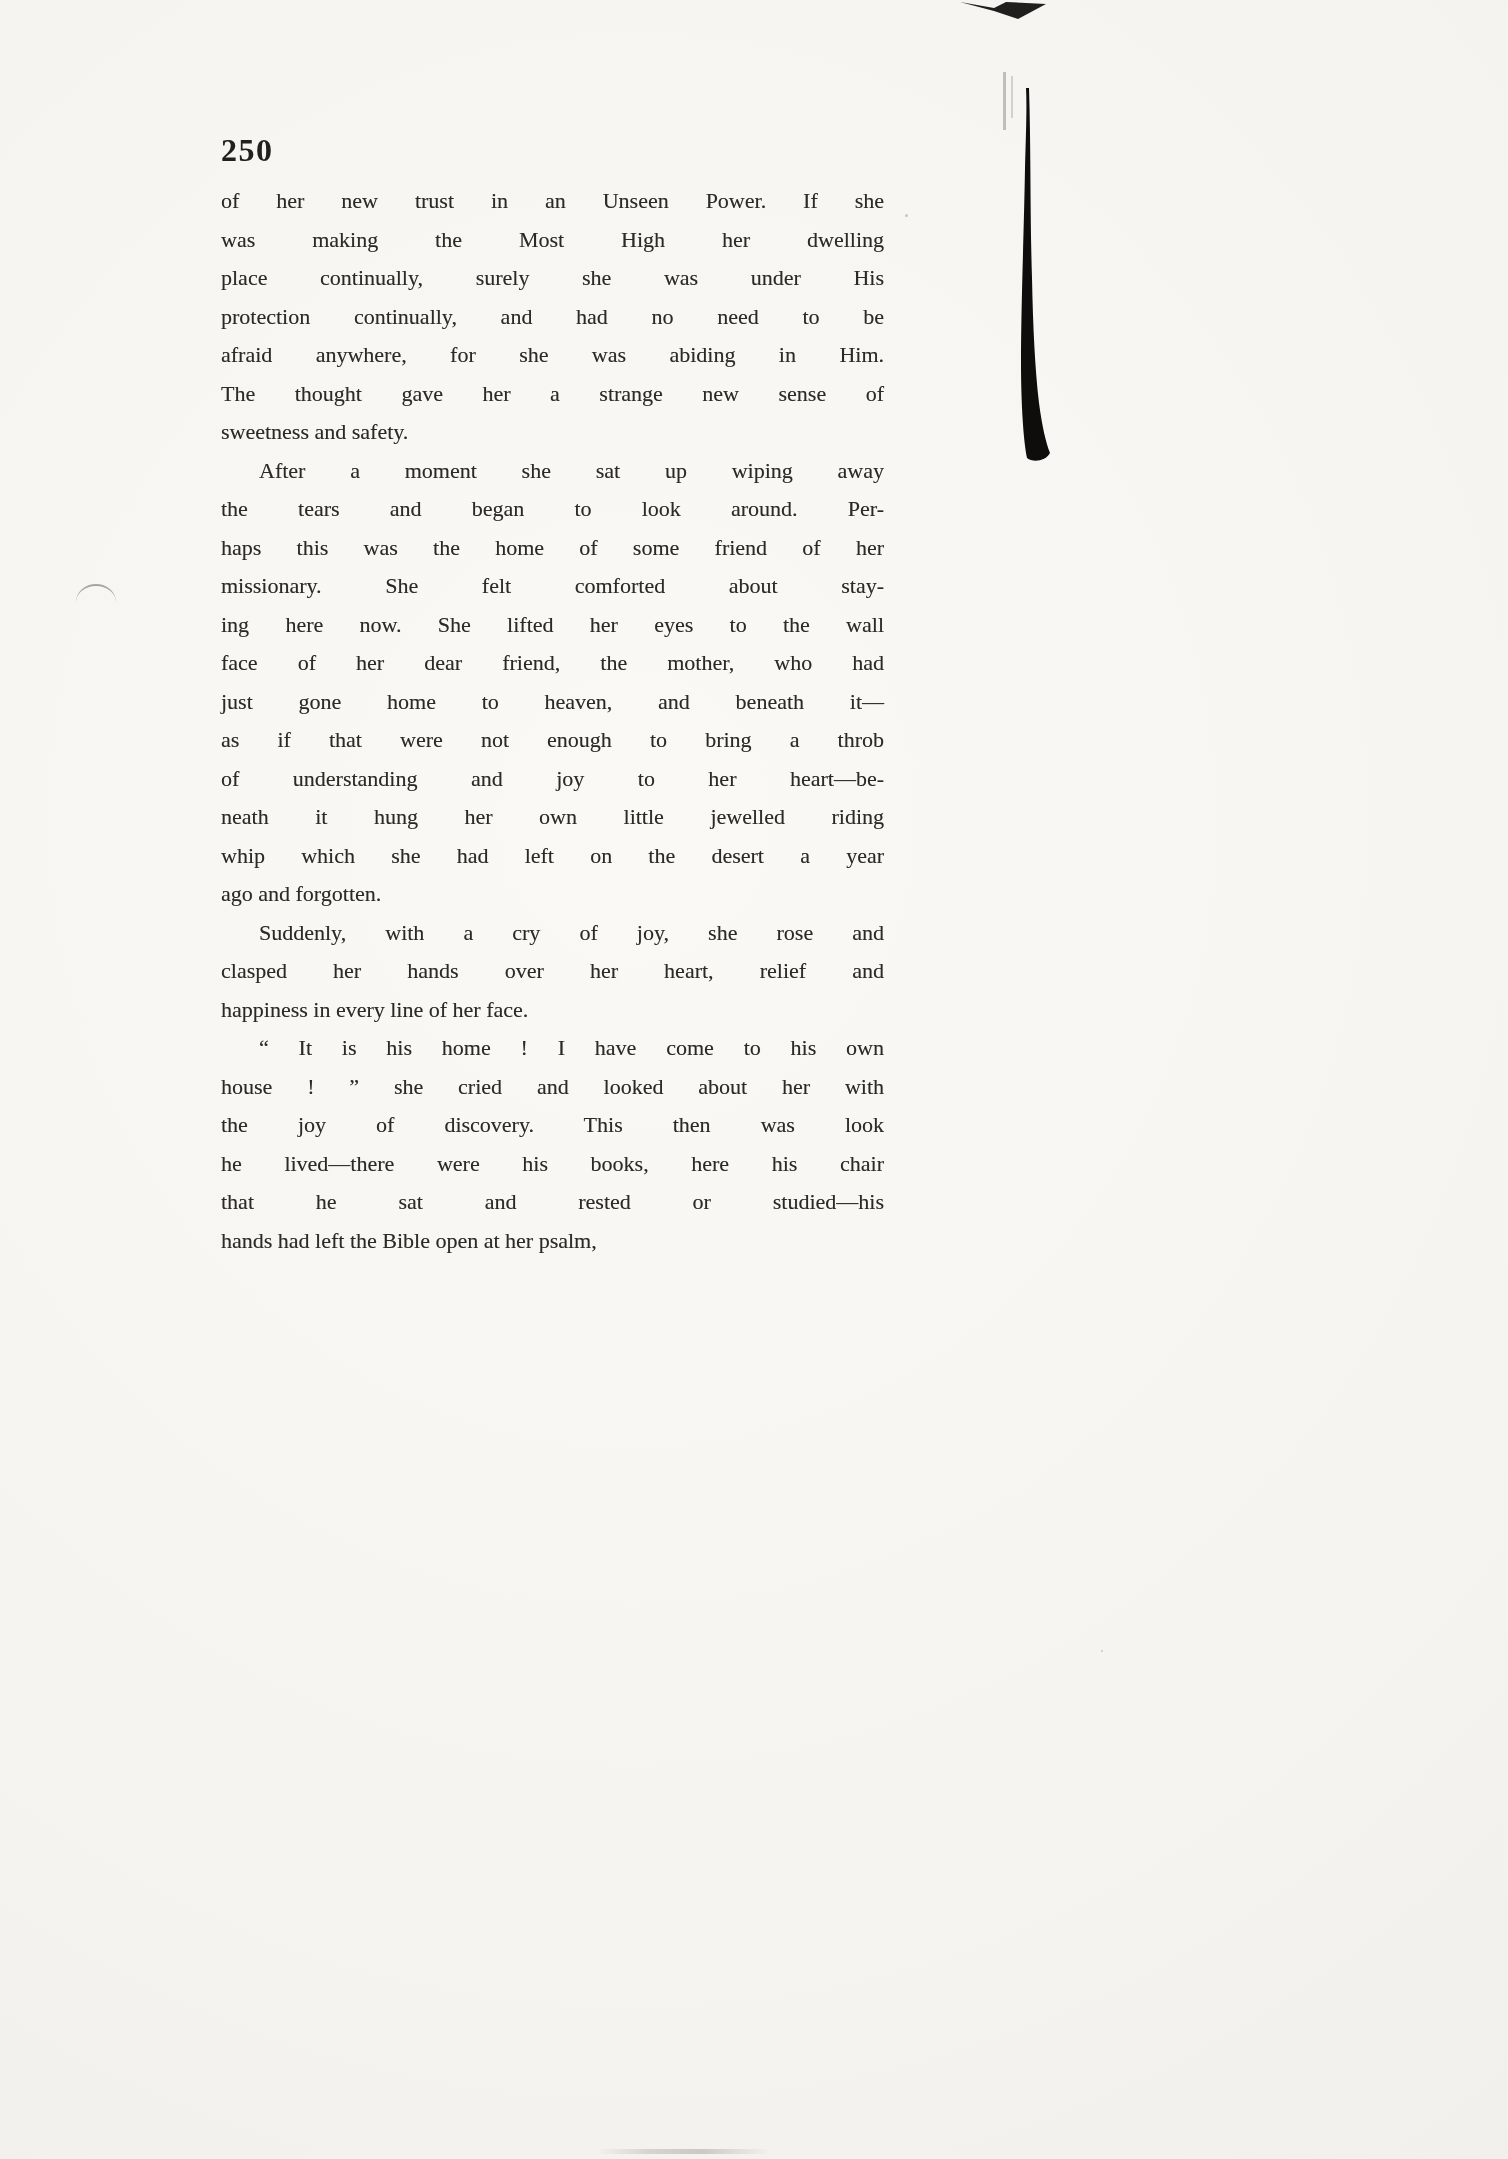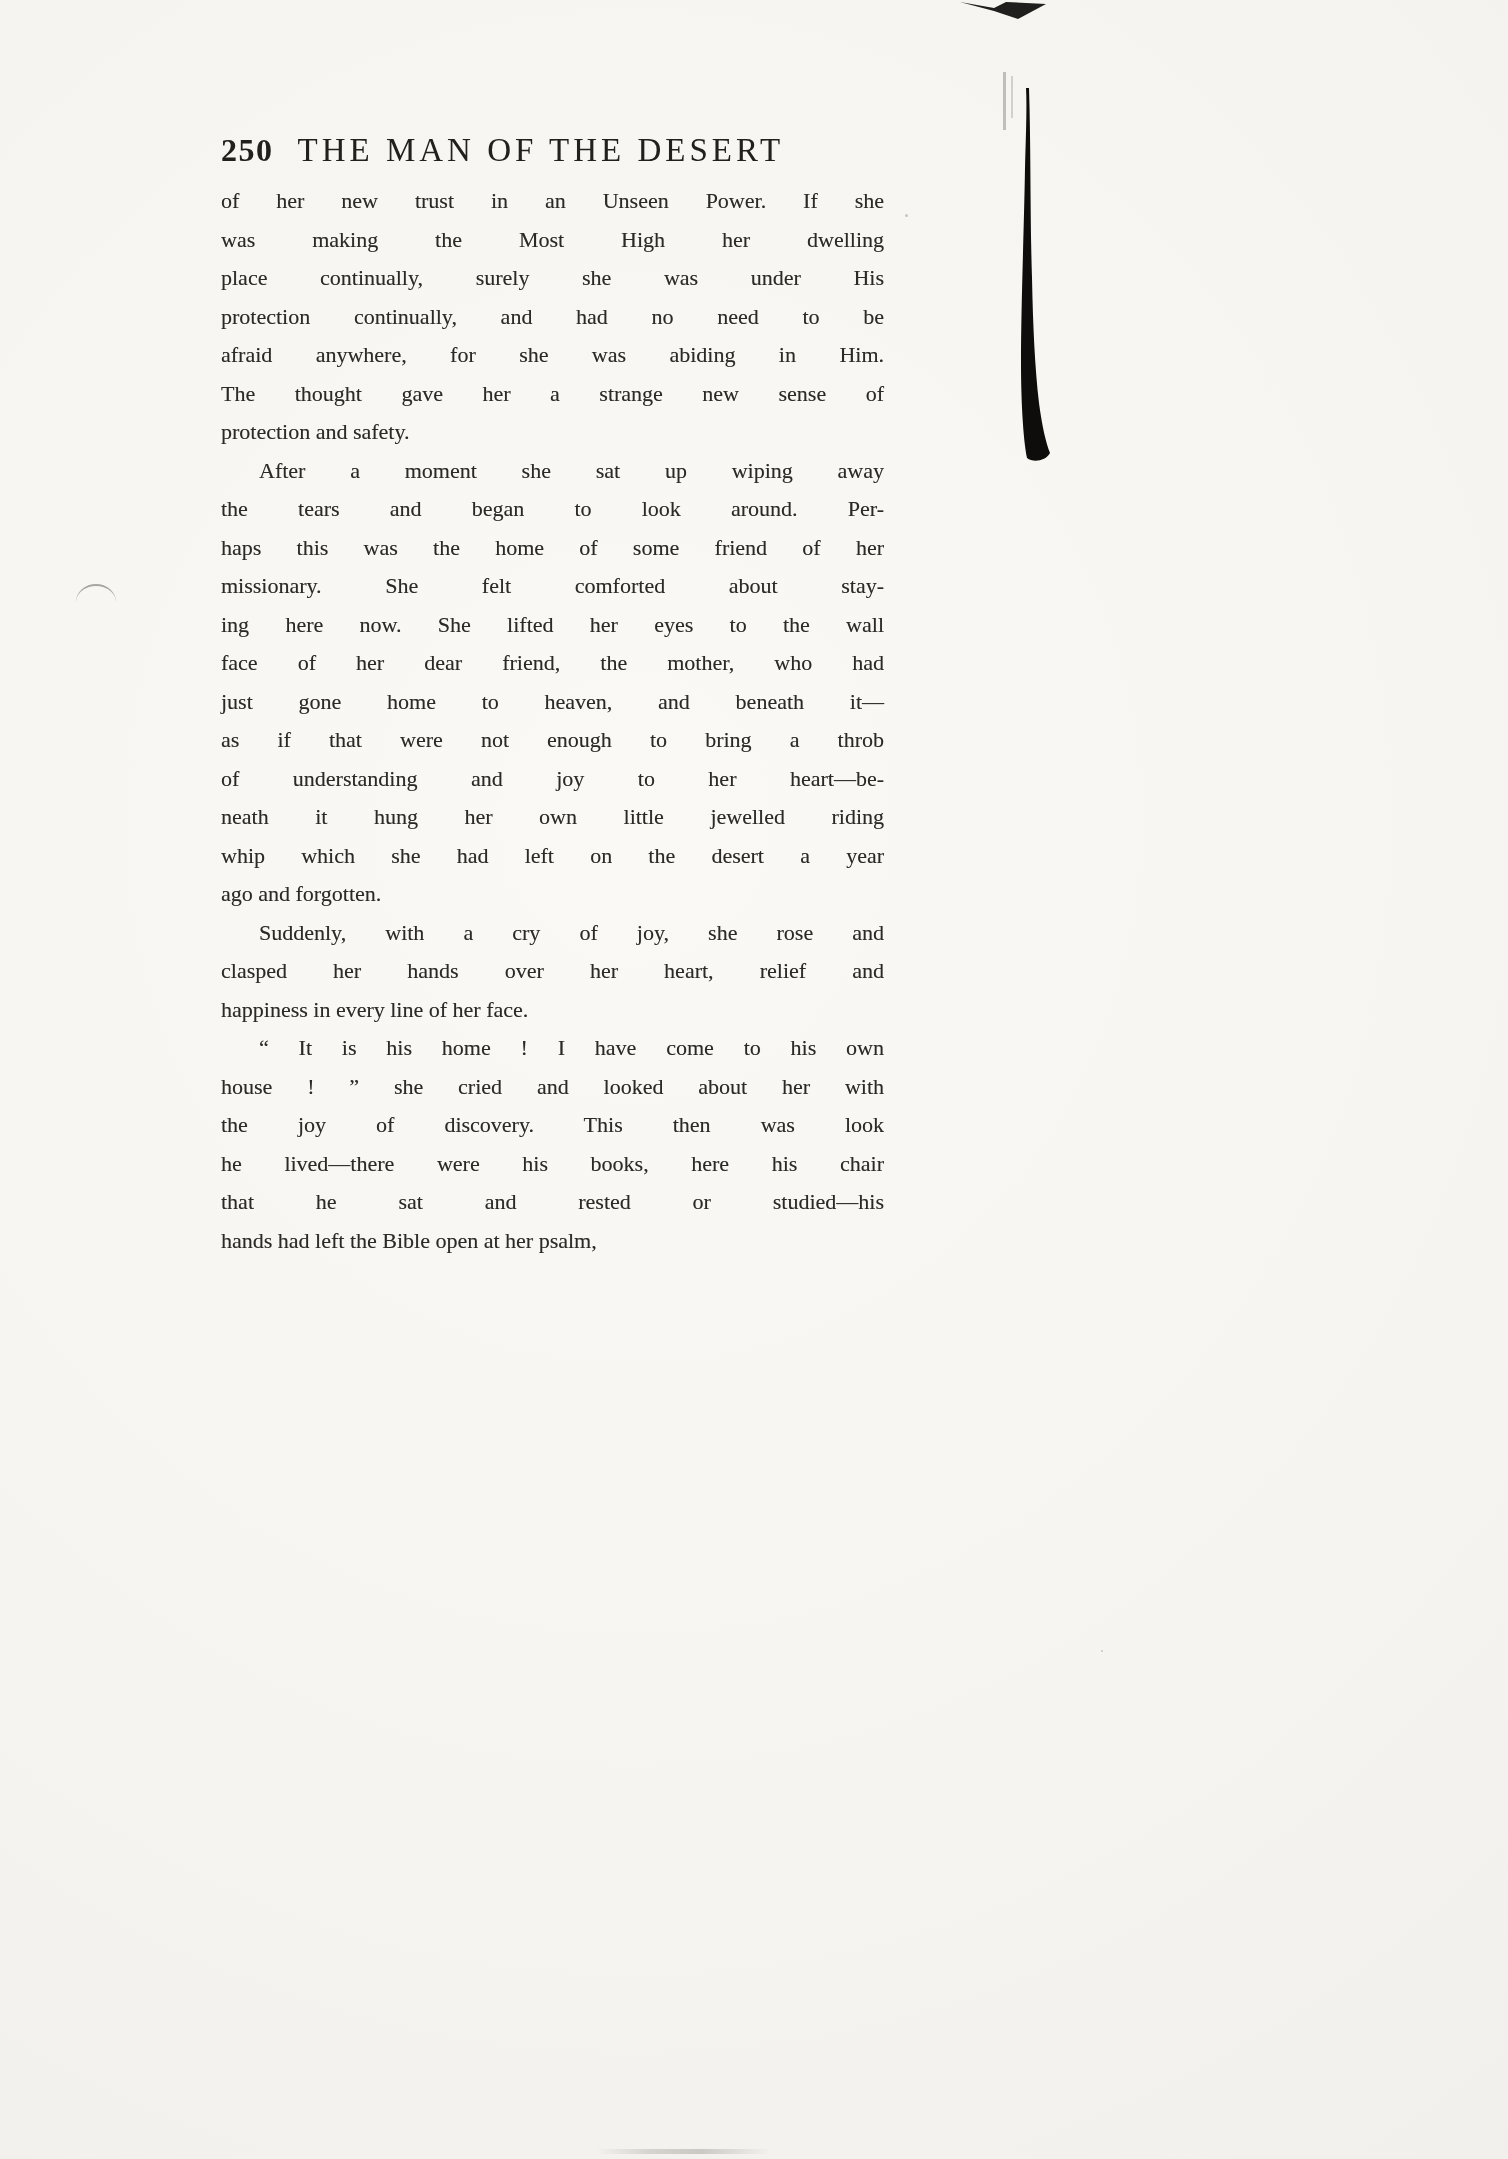--- a/index.html
+++ b/index.html
@@ -119,31 +119,30 @@
   <div class="margin-curve"></div>
 
   <div class="bottom-smudge"></div>
 
   <div class="speck" style="left:905px; top:214px; width:3px; height:3px;"></div>
   <div class="speck" style="left:1101px; top:1650px; width:2px; height:2px;"></div>
 
   <div class="text-column">
     <div class="header-row">
       <span class="page-number">250</span>
-      <span class="running-title">THE MAN OF THE DESERT</span>
     </div>
     <div class="body-text">
         <div class="para">
           <div class="line">of her new trust in an Unseen Power.  If she</div>
           <div class="line">was making the Most High her dwelling</div>
           <div class="line">place continually, surely she was under His</div>
           <div class="line">protection continually, and had no need to be</div>
           <div class="line">afraid anywhere, for she was abiding in Him.</div>
           <div class="line">The thought gave her a strange new sense of</div>
-          <div class="line last-line">protection and safety.</div>
+          <div class="line last-line">sweetness and safety.</div>
         </div>
         <div class="para">
           <div class="line indent-line">After a moment she sat up wiping away</div>
           <div class="line">the tears and began to look around.  Per-</div>
           <div class="line">haps this was the home of some friend of her</div>
           <div class="line">missionary.  She felt comforted about stay-</div>
           <div class="line">ing here now.  She lifted her eyes to the wall</div>
           <div class="line">face of her dear friend, the mother, who had</div>
           <div class="line">just gone home to heaven, and beneath it—</div>
           <div class="line">as if that were not enough to bring a throb</div>

